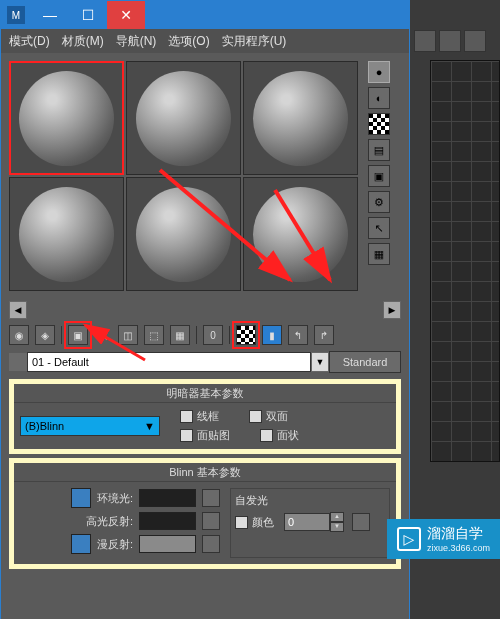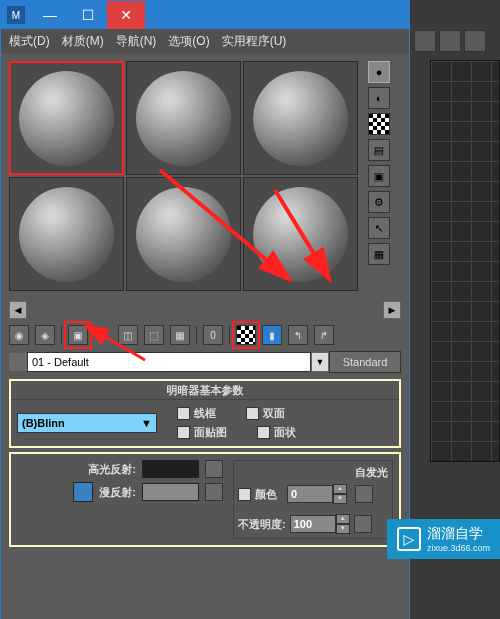--- a/index.html
+++ b/index.html
@@ -218,23 +218,22 @@
   border: 1px solid #333;
   color: #ddd;
   display: flex;
   align-items: center;
   justify-content: center;
   font-size: 11px;
   cursor: pointer;
 }
 .rollout {
   margin: 4px 8px;
-  border: 2px solid #fef9c3;
+  border: 5px solid #fef9c3;
   background: #565656;
-  font-weight: bold;
 }
 .rollout-header {
   height: 18px;
   display: flex;
   align-items: center;
   justify-content: center;
   color: #ddd;
   font-size: 11px;
   border-bottom: 1px solid #444;
   cursor: pointer;
@@ -243,21 +242,21 @@
   padding: 6px;
   color: #ddd;
   font-size: 11px;
 }
 .shader-row {
   display: flex;
   align-items: center;
   gap: 20px;
 }
 .shader-select {
-  background: #7dd3fc;
+  background: #0ea5e9;
   color: black;
   border: 1px solid #333;
   height: 18px;
   width: 130px;
   padding: 0 4px;
   display: flex;
   align-items: center;
   justify-content: space-between;
   font-size: 11px;
   cursor: pointer;
@@ -322,21 +321,21 @@
   background: #6a6a6a;
   border: 1px solid #333;
   cursor: pointer;
 }
 .blinn-right {
   width: 150px;
   border: 1px solid #444;
   padding: 4px;
 }
 .group-label {
-  text-align: right;
+  text-align: left;
   font-size: 11px;
   margin-bottom: 4px;
 }
 .spinner {
   display: flex;
   align-items: center;
 }
 .spin-field {
   width: 38px;
   height: 16px;
@@ -552,23 +551,30 @@
                 <div class="checkbox"></div>
                 <span>面状</span>
               </div>
           </div>
         </div>
       </div>
     </div>
   </div>
 
   <div class="rollout">
+    <div class="rollout-header">Blinn 基本参数</div>
     <div class="rollout-body">
       <div class="blinn-body">
         <div class="blinn-left">
+          <div class="param-row">
+            <div class="lock-btn"></div>
+            <span>环境光:</span>
+            <div class="color-swatch swatch-dark"></div>
+            <div class="map-btn"></div>
+          </div>
           <div class="param-row">
             <span>高光反射:</span>
             <div class="color-swatch swatch-dark"></div>
             <div class="map-btn"></div>
           </div>
           <div class="param-row">
             <div class="lock-btn"></div>
             <span>漫反射:</span>
             <div class="color-swatch swatch-gray"></div>
             <div class="map-btn"></div>
@@ -581,31 +587,20 @@
             <span>颜色</span>
             <div class="spinner" style="margin-left:6px">
               <div class="spin-field">0</div>
               <div class="spin-btns">
                   <div class="spin-btn">▲</div>
                   <div class="spin-btn">▼</div>
                 </div>
             </div>
             <div class="map-btn" style="margin-left:4px"></div>
           </div>
-          <div style="display:flex;align-items:center;gap:4px;margin-top:10px">
-            <span>不透明度:</span>
-            <div class="spinner">
-              <div class="spin-field">100</div>
-              <div class="spin-btns">
-                  <div class="spin-btn">▲</div>
-                  <div class="spin-btn">▼</div>
-                </div>
-            </div>
-            <div class="map-btn"></div>
-          </div>
         </div>
       </div>
     </div>
   </div>
 </div>
 
 <svg class="red-arrow" style="left:140px;top:150px" width="180" height="150">
   <defs>
       <marker id="ah1" markerWidth="10" markerHeight="10" refX="8" refY="3" orient="auto">
         <path d="M0,0 L0,6 L9,3 z" fill="#ff2020"></path>

